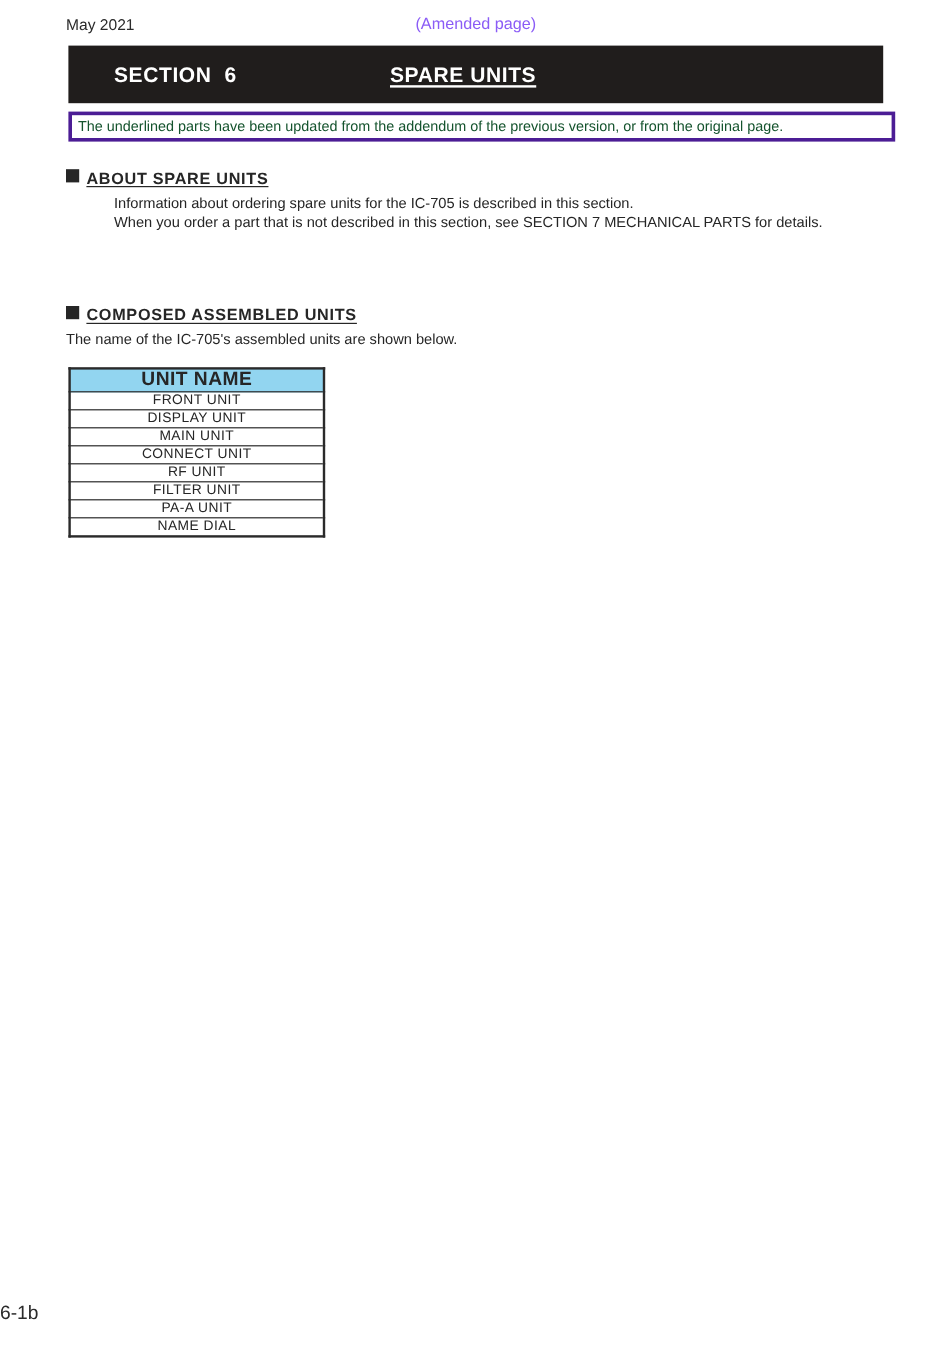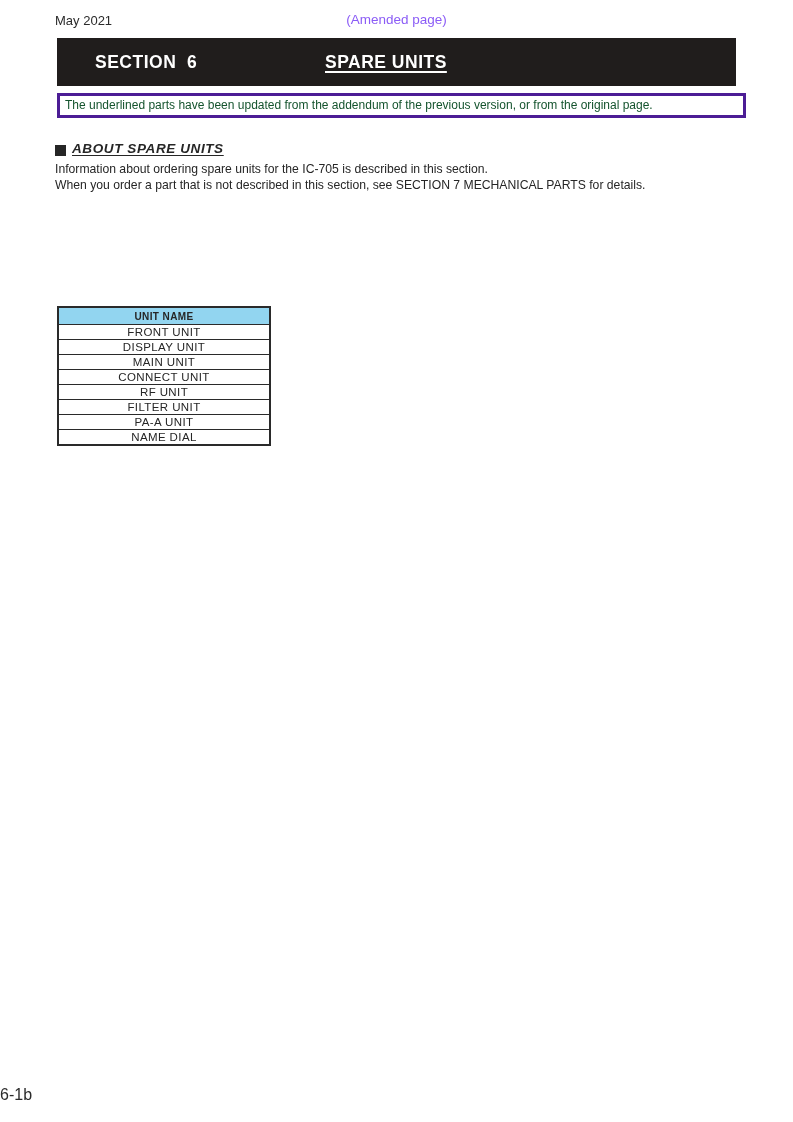--- a/index.html
+++ b/index.html
@@ -76,23 +76,22 @@
     white-space: nowrap;
   }
   .subsection {
     position: absolute;
     left: 55px;
   }
   .subsection.about { top: 141px; }
   .subsection.composed { top: 255px; }
   .sub-heading {
     display: flex;
-    align-items: flex-end;
+    align-items: flex-start;
     gap: 6px;
-    font-style: italic;
   }
   .bullet {
     width: 11px;
     height: 11px;
     background: #262626;
     display: inline-block;
     flex: 0 0 auto;
   }
   .sub-heading .hd {
     font-size: 13.5px;
@@ -101,21 +100,21 @@
     text-decoration: underline;
     text-underline-offset: 2px;
     color: #262626;
   }
   .body-lines {
     margin-top: 5px;
     font-size: 12.2px;
     line-height: 16px;
     color: #262626;
   }
-  .body-line { white-space: nowrap; }
+  .body-line { white-space: nowrap; margin-left: 40px; }
   .intro-line {
     margin-top: 5px;
     font-size: 12.2px;
     line-height: 16px;
     color: #262626;
     white-space: nowrap;
   }
   .unit-table {
     position: absolute;
     left: 57px;
@@ -130,21 +129,21 @@
     text-align: center;
     padding: 0;
     font-size: 11.5px;
     letter-spacing: 0.4px;
     color: #262626;
   }
   .unit-table { border: 2px solid #2a2a2a; }
   .unit-table th {
     height: 16px;
     font-weight: bold;
-    font-size: 10px;
+    font-size: 16px;
   }
   .unit-table td { height: 14px; }
   .footer {
     position: absolute;
     left: 0;
     right: 0;
     top: 1086px;
     text-align: left;
     font-size: 16px;
     color: #2b2b2b;
@@ -171,20 +170,27 @@
     <div class="sub-heading">
       <span class="bullet"></span>
       <span class="hd">ABOUT SPARE UNITS</span>
     </div>
     <div class="body-lines">
       <div class="body-line">Information about ordering spare units for the IC-705 is described in this section.</div>
       <div class="body-line">When you order a part that is not described in this section, see SECTION 7 MECHANICAL PARTS for details.</div>
     </div>
   </div>
 
+  <div class="subsection composed">
+    <div class="sub-heading">
+      <span class="bullet"></span>
+      <span class="hd">COMPOSED ASSEMBLED UNITS</span>
+    </div>
+    <div class="intro-line">The name of the IC-705's assembled units are shown below.</div>
+  </div>
 
   <table class="unit-table">
     <thead>
       <tr>
         <th style="background: rgb(146, 213, 240);">UNIT NAME</th>
       </tr>
     </thead>
     <tbody>
       <tr>
           <td>FRONT UNIT</td>

